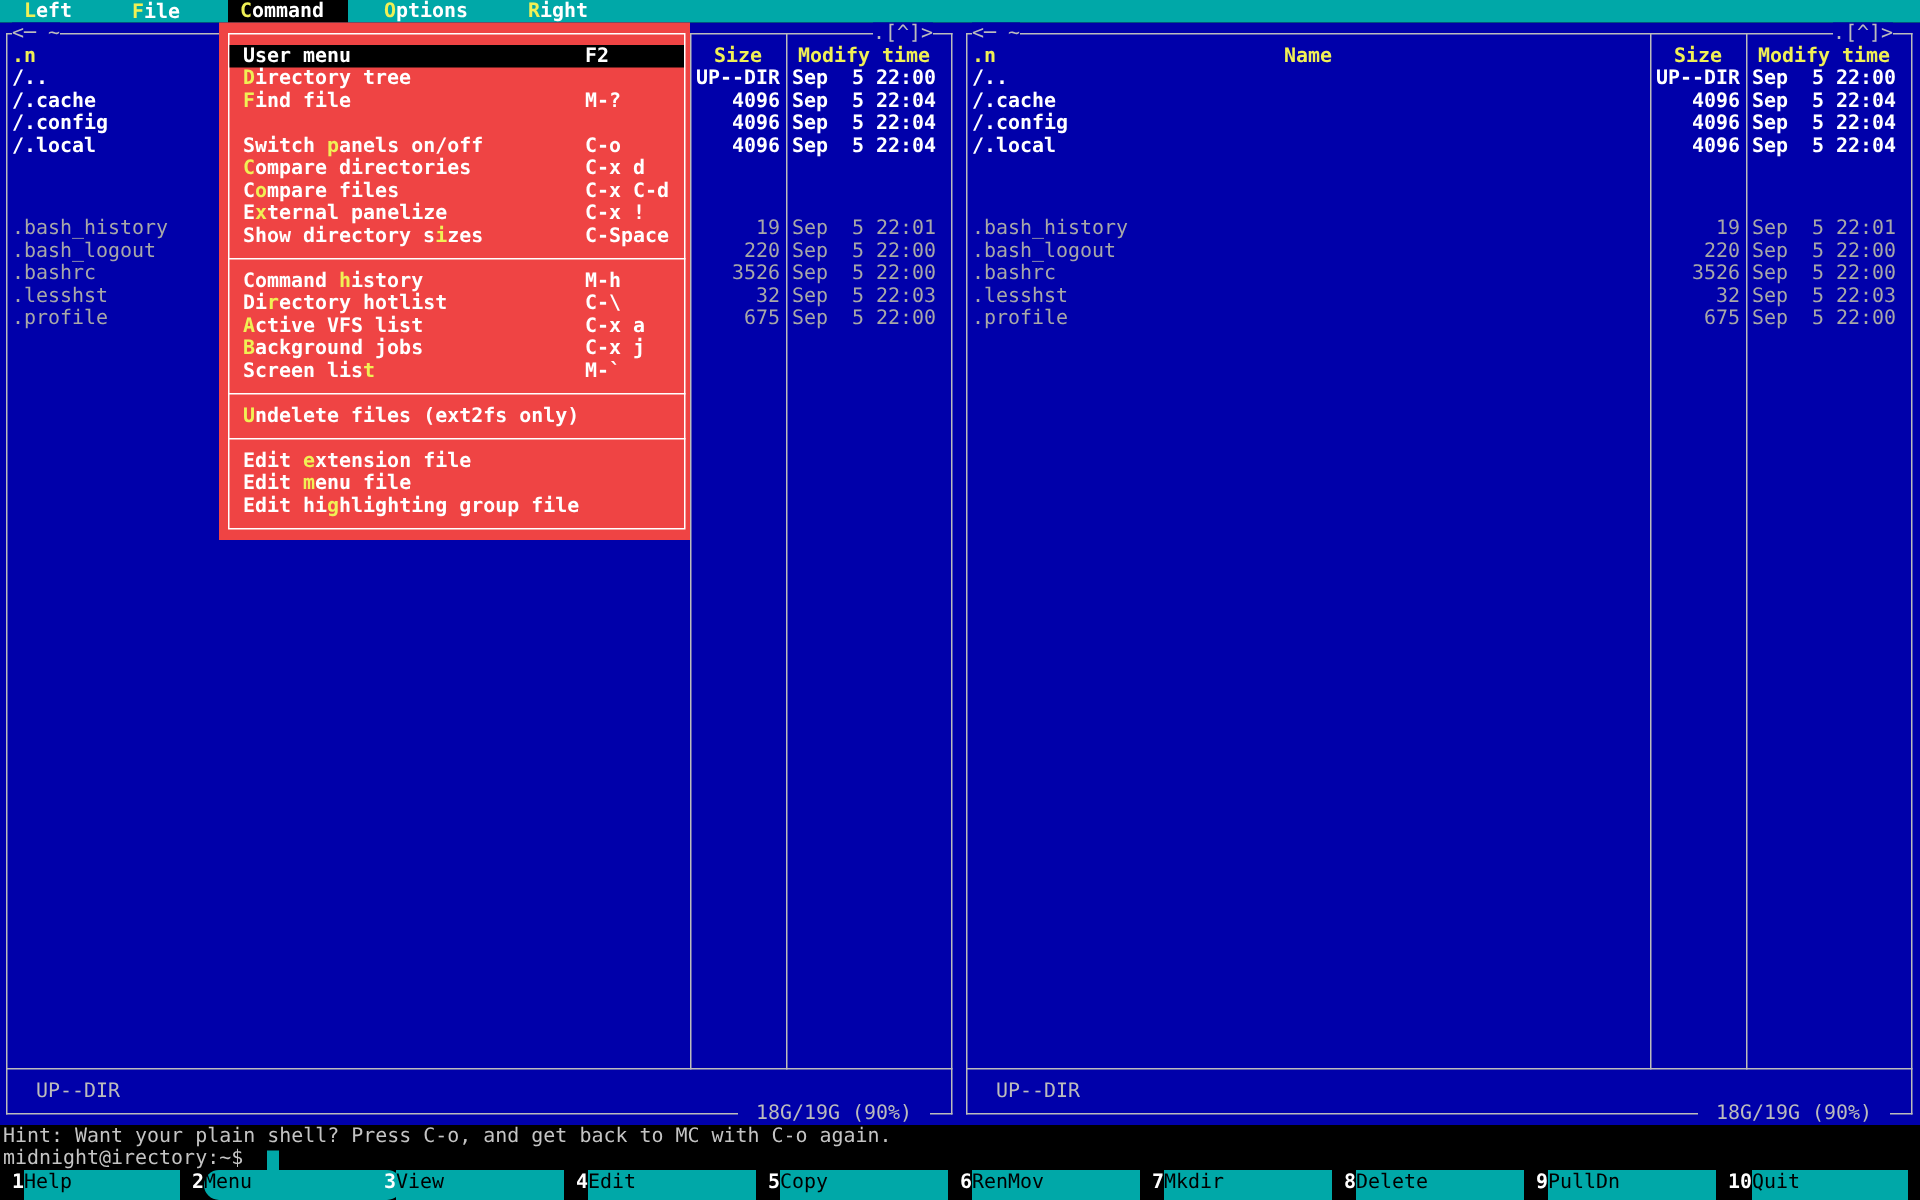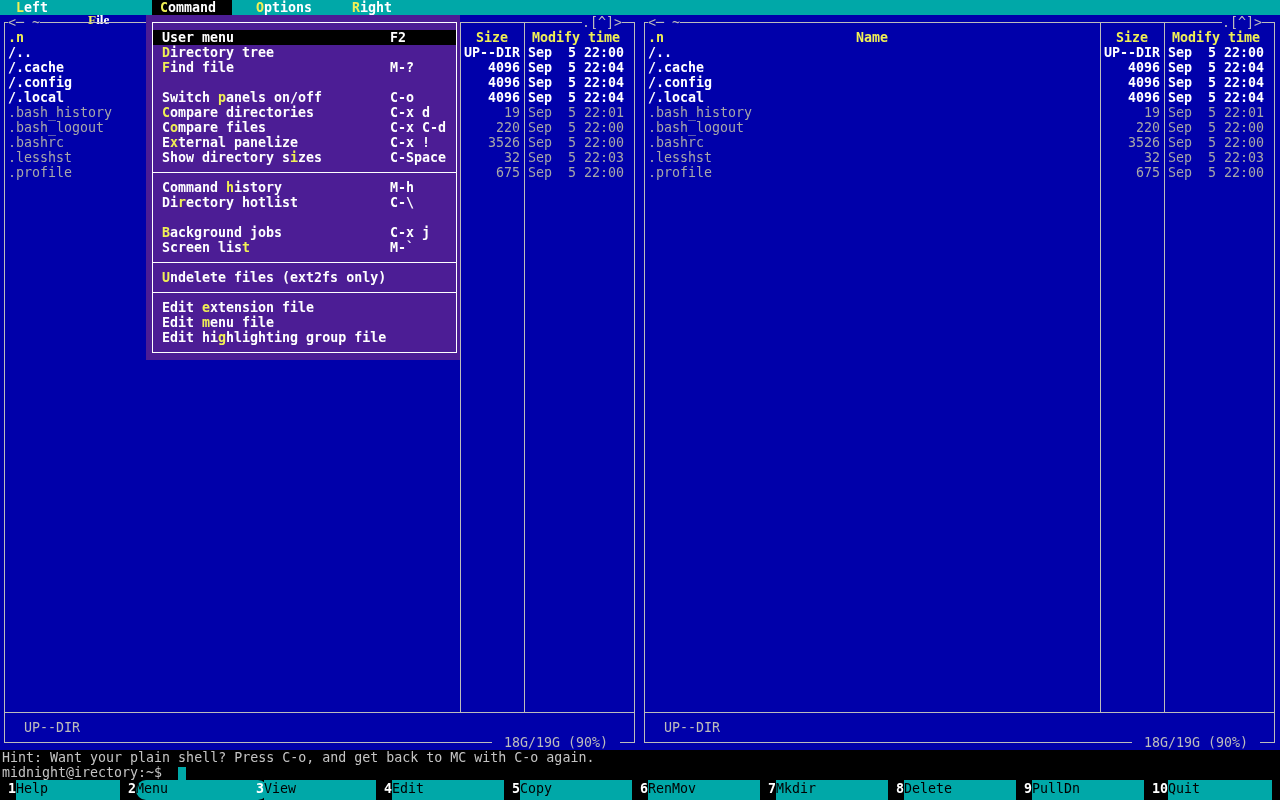--- a/index.html
+++ b/index.html
@@ -2,52 +2,52 @@
 <html><head>
 <meta charset="utf-8">
 <style>
   * { margin:0; padding:0; box-sizing:border-box; }
   html,body { width:1280px; height:800px; overflow:hidden; background:#000; }
   body { position:relative; font-family:"DejaVu Sans Mono", monospace; font-size:13.3px; }
   .t { position:absolute; white-space:pre; line-height:15px; height:15px; }
   .b { font-weight:bold; }
   .wt { color:#FFFFFF; }
   .yl { color:#F0F055; }
-  .gy { color:#A8A8A8; }
+  .gy { color:#A8A8A8;margin-top:40px; }
   .bd { color:#BCBCBC; }
   .blue-bg { background:#0000AA; }
   #screen-bg { position:absolute; left:0; top:15px; width:1280px; height:735px; background:#0000AA; }
   #menubar { position:absolute; left:0; top:0; width:1280px; height:15px; background:#00A8A8; }
   .mb-item { position:absolute; top:0; height:15px; line-height:15px; white-space:pre; color:#FFF; font-weight:bold; }
   .mb-hl { background:#000; }
   .hline { position:absolute; height:1px; background:#BCBCBC; }
   .vline { position:absolute; width:1px; background:#BCBCBC; }
   .panel { position:absolute; top:0; width:640px; height:750px; }
   .ctr { text-align:center; }
   .rt { text-align:right; }
-  #dropdown { position:absolute; left:146px; top:15px; width:314px; height:345px; background:#4c1d95; }
+  #dropdown { position:absolute; left:146px; top:15px; width:314px; height:345px; background:#ef4444; }
   #dropdown-border { position:absolute; left:6px; top:7px; width:305px; height:331px; border:1px solid #FFF; }
   .menu-row { position:absolute; left:7px; width:303px; height:15px; line-height:15px; white-space:pre; color:#FFF; font-weight:bold; }
   .menu-row.sel { background:#000; }
   .menu-sep { position:absolute; left:6px; width:305px; height:1px; background:#FFF; }
   .menu-sc { position:absolute; left:237px; top:0; white-space:pre; }
   #hint-line { position:absolute; left:2px; top:750px; width:1280px; height:15px; line-height:15px; color:#C4C4C4; white-space:pre; }
   #prompt-line { position:absolute; left:2px; top:765px; height:15px; line-height:15px; color:#C4C4C4; white-space:pre; }
   #cursor { position:absolute; left:178px; top:767px; width:8px; height:13px; background:#00A8A8; }
   #keybar { position:absolute; left:0; top:780px; width:1280px; height:20px; background:#000; }
   .fk-num { position:absolute; top:0; height:20px; line-height:18px; color:#FFF; font-weight:bold; white-space:pre; }
   .fk-label { position:absolute; top:0; height:20px; line-height:18px; background:#00A8A8; color:#000; white-space:pre; }
 </style>
 </head>
 <body>
 
 <div id="screen-bg"></div>
 <div id="menubar">
     <div class="mb-item" style="left: 8px; padding: 0px 16px 0px 8px;"><span class="wt b"></span><span class="yl b">L</span><span class="wt b">eft</span></div>
-    <div class="mb-item" style="left: 80px; padding: 12px 16px 0px 8px; font-family: Liberation Serif, serif;"><span class="wt b"></span><span class="yl b">F</span><span class="wt b">ile</span></div>
+    <div class="mb-item" style="left: 80px; padding: 1px 16px 0px 8px;"><span class="wt b"></span><span class="yl b">F</span><span class="wt b">ile</span></div>
     <div class="mb-item mb-hl" style="left: 152px; padding: 0px 16px 0px 8px;"><span class="wt b"></span><span class="yl b">C</span><span class="wt b">ommand</span></div>
     <div class="mb-item" style="left: 248px; padding: 0px 16px 0px 8px;"><span class="wt b"></span><span class="yl b">O</span><span class="wt b">ptions</span></div>
     <div class="mb-item" style="left: 344px; padding: 0px 16px 0px 8px;"><span class="wt b"></span><span class="yl b">R</span><span class="wt b">ight</span></div>
   </div>
 
 <div class="panel" id="panel-left" style="left:0;">
     <div class="hline" style="left: 4px; top: 22px; width: 631px;"></div>
     <div class="hline" style="left: 4px; top: 712px; width: 631px;"></div>
     <div class="hline" style="left: 4px; top: 742px; width: 631px;"></div>
     <div class="vline" style="left: 4px; top: 22px; height: 721px;"></div>
@@ -177,20 +177,21 @@
     <div class="menu-row" style="top: 30px;"><div style="position: absolute; left: 9px; top: 0px; white-space: pre;"><span class="wt b"></span><span class="yl b">D</span><span class="wt b">irectory tree</span></div></div>
     <div class="menu-row" style="top: 45px;"><div style="position: absolute; left: 9px; top: 0px; white-space: pre;"><span class="wt b"></span><span class="yl b">F</span><span class="wt b">ind file</span></div><div class="menu-sc wt b">M-?</div></div>
     <div class="menu-row" style="top: 75px;"><div style="position: absolute; left: 9px; top: 0px; white-space: pre;"><span class="wt b">Switch </span><span class="yl b">p</span><span class="wt b">anels on/off</span></div><div class="menu-sc wt b">C-o</div></div>
     <div class="menu-row" style="top: 90px;"><div style="position: absolute; left: 9px; top: 0px; white-space: pre;"><span class="wt b"></span><span class="yl b">C</span><span class="wt b">ompare directories</span></div><div class="menu-sc wt b">C-x d</div></div>
     <div class="menu-row" style="top: 105px;"><div style="position: absolute; left: 9px; top: 0px; white-space: pre;"><span class="wt b">C</span><span class="yl b">o</span><span class="wt b">mpare files</span></div><div class="menu-sc wt b">C-x C-d</div></div>
     <div class="menu-row" style="top: 120px;"><div style="position: absolute; left: 9px; top: 0px; white-space: pre;"><span class="wt b">E</span><span class="yl b">x</span><span class="wt b">ternal panelize</span></div><div class="menu-sc wt b">C-x !</div></div>
     <div class="menu-row" style="top: 135px;"><div style="position: absolute; left: 9px; top: 0px; white-space: pre;"><span class="wt b">Show directory s</span><span class="yl b">i</span><span class="wt b">zes</span></div><div class="menu-sc wt b">C-Space</div></div>
     <div class="menu-sep" style="top: 157px;"></div>
     <div class="menu-row" style="top: 165px;"><div style="position: absolute; left: 9px; top: 0px; white-space: pre;"><span class="wt b">Command </span><span class="yl b">h</span><span class="wt b">istory</span></div><div class="menu-sc wt b">M-h</div></div>
     <div class="menu-row" style="top: 180px; text-align: right;"><div style="position: absolute; left: 9px; top: 0px; white-space: pre;"><span class="wt b">Di</span><span class="yl b">r</span><span class="wt b">ectory hotlist</span></div><div class="menu-sc wt b">C-\</div></div>
+    <div class="menu-row" style="top: 195px;"><div style="position: absolute; left: 9px; top: 0px; white-space: pre;"><span class="wt b"></span><span class="yl b">A</span><span class="wt b">ctive VFS list</span></div><div class="menu-sc wt b">C-x a</div></div>
     <div class="menu-row" style="top: 210px;"><div style="position: absolute; left: 9px; top: 0px; white-space: pre;"><span class="wt b"></span><span class="yl b">B</span><span class="wt b">ackground jobs</span></div><div class="menu-sc wt b">C-x j</div></div>
     <div class="menu-row" style="top: 225px;"><div style="position: absolute; left: 9px; top: 0px; white-space: pre;"><span class="wt b">Screen lis</span><span class="yl b">t</span><span class="wt b"></span></div><div class="menu-sc wt b">M-`</div></div>
     <div class="menu-sep" style="top: 247px;"></div>
     <div class="menu-row" style="top: 255px;"><div style="position: absolute; left: 9px; top: 0px; white-space: pre;"><span class="wt b"></span><span class="yl b">U</span><span class="wt b">ndelete files (ext2fs only)</span></div></div>
     <div class="menu-sep" style="top: 277px;"></div>
     <div class="menu-row" style="top: 285px;"><div style="position: absolute; left: 9px; top: 0px; white-space: pre;"><span class="wt b">Edit </span><span class="yl b">e</span><span class="wt b">xtension file</span></div></div>
     <div class="menu-row" style="top: 300px;"><div style="position: absolute; left: 9px; top: 0px; white-space: pre;"><span class="wt b">Edit </span><span class="yl b">m</span><span class="wt b">enu file</span></div></div>
     <div class="menu-row" style="top: 315px;"><div style="position: absolute; left: 9px; top: 0px; white-space: pre;"><span class="wt b">Edit hi</span><span class="yl b">g</span><span class="wt b">hlighting group file</span></div></div>
   </div>
 

